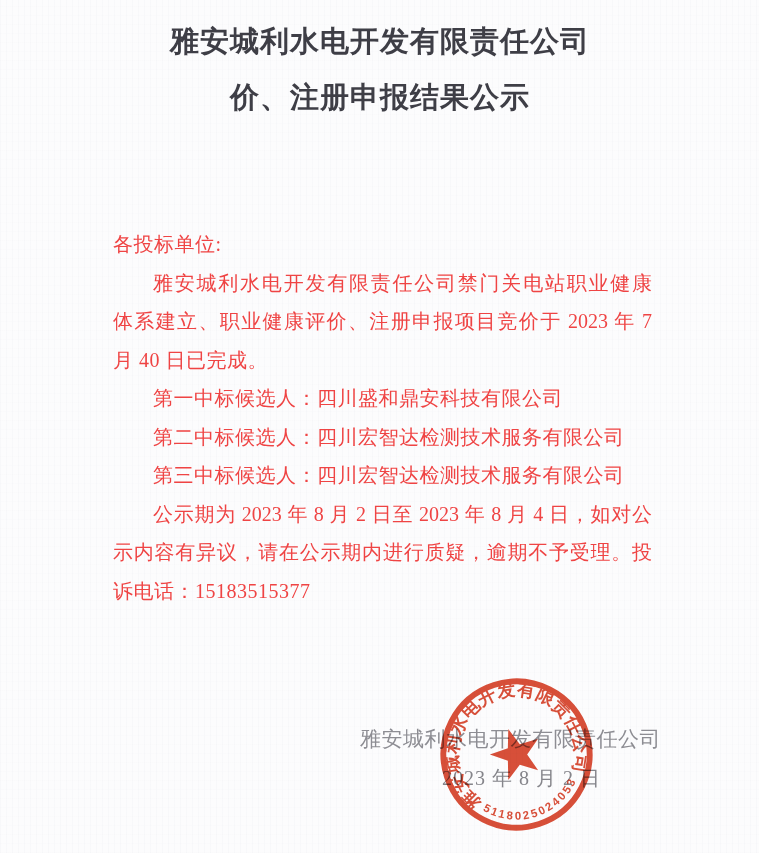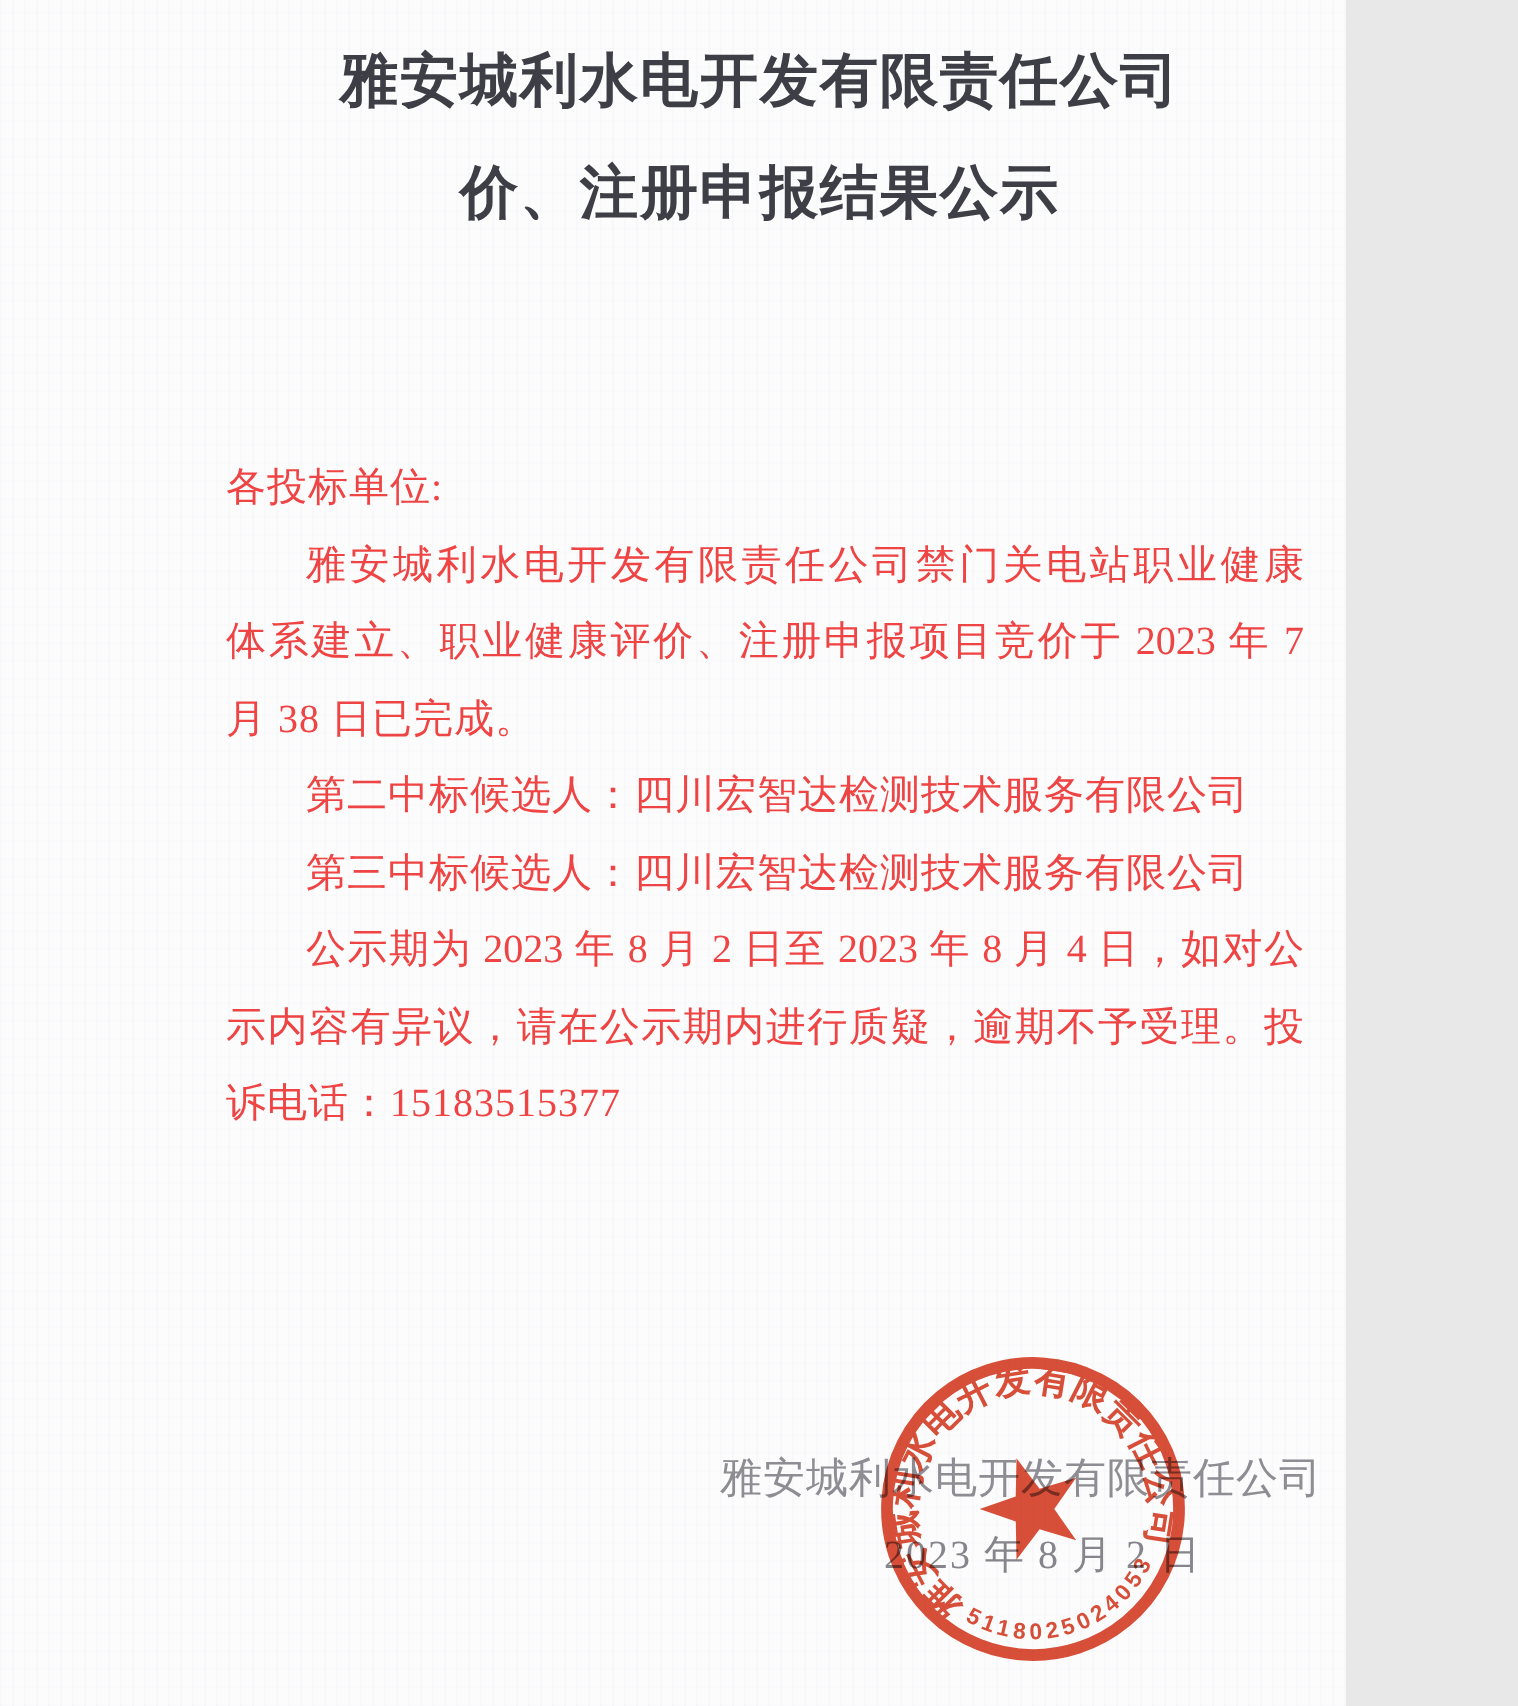--- a/index.html
+++ b/index.html
@@ -1,18 +1,18 @@
 <!DOCTYPE html>
 <html><head>
 <meta charset="utf-8">
 <style>
   html,body{margin:0;padding:0;}
   body{width:759px;height:853px;background:#e8e8e8;}
   .page{
-    position:relative;width:673px;height:853px;overflow:hidden;
+    position:relative;width:759px;height:853px;overflow:hidden;
     background:#fcfcfd;
     font-family:"Liberation Serif","DejaVu Serif",serif;
   }
   .page::before{
     content:"";position:absolute;inset:0;pointer-events:none;
     background:
       repeating-linear-gradient(90deg, rgba(170,180,200,0.05) 0 1px, transparent 1px 6px),
       repeating-linear-gradient(0deg, rgba(200,200,210,0.03) 0 1px, transparent 1px 9px);
   }
 
@@ -71,21 +71,22 @@
 
   <div class="title">
     <div class="t1">雅安城利水电开发有限责任公司</div>
     <div class="t3">价、注册申报结果公示</div>
   </div>
 
   <div class="bodytext">
     <div class="bl">各投标单位:</div>
     <div class="bl ind fill">雅安城利水电开发有限责任公司禁门关电站职业健康</div>
     <div class="bl fill">体系建立、职业健康评价、注册申报项目竞价于 2023 年 7</div>
-    <div class="bl">月 38 日已完成。</div>
+    <div class="bl">月 40 日已完成。</div>
+    <div class="bl ind">第一中标候选人：四川盛和鼎安科技有限公司</div>
     <div class="bl ind">第二中标候选人：四川宏智达检测技术服务有限公司</div>
     <div class="bl ind">第三中标候选人：四川宏智达检测技术服务有限公司</div>
     <div class="bl ind fill">公示期为 2023 年 8 月 2 日至 2023 年 8 月 4 日，如对公</div>
     <div class="bl fill">示内容有异议，请在公示期内进行质疑，逾期不予受理。投</div>
     <div class="bl">诉电话：15183515377</div>
   </div>
 
   <div class="sig-company">雅安城利水电开发有限责任公司</div>
   <div class="sig-date">2023 年 8 月 2 日</div>
 

